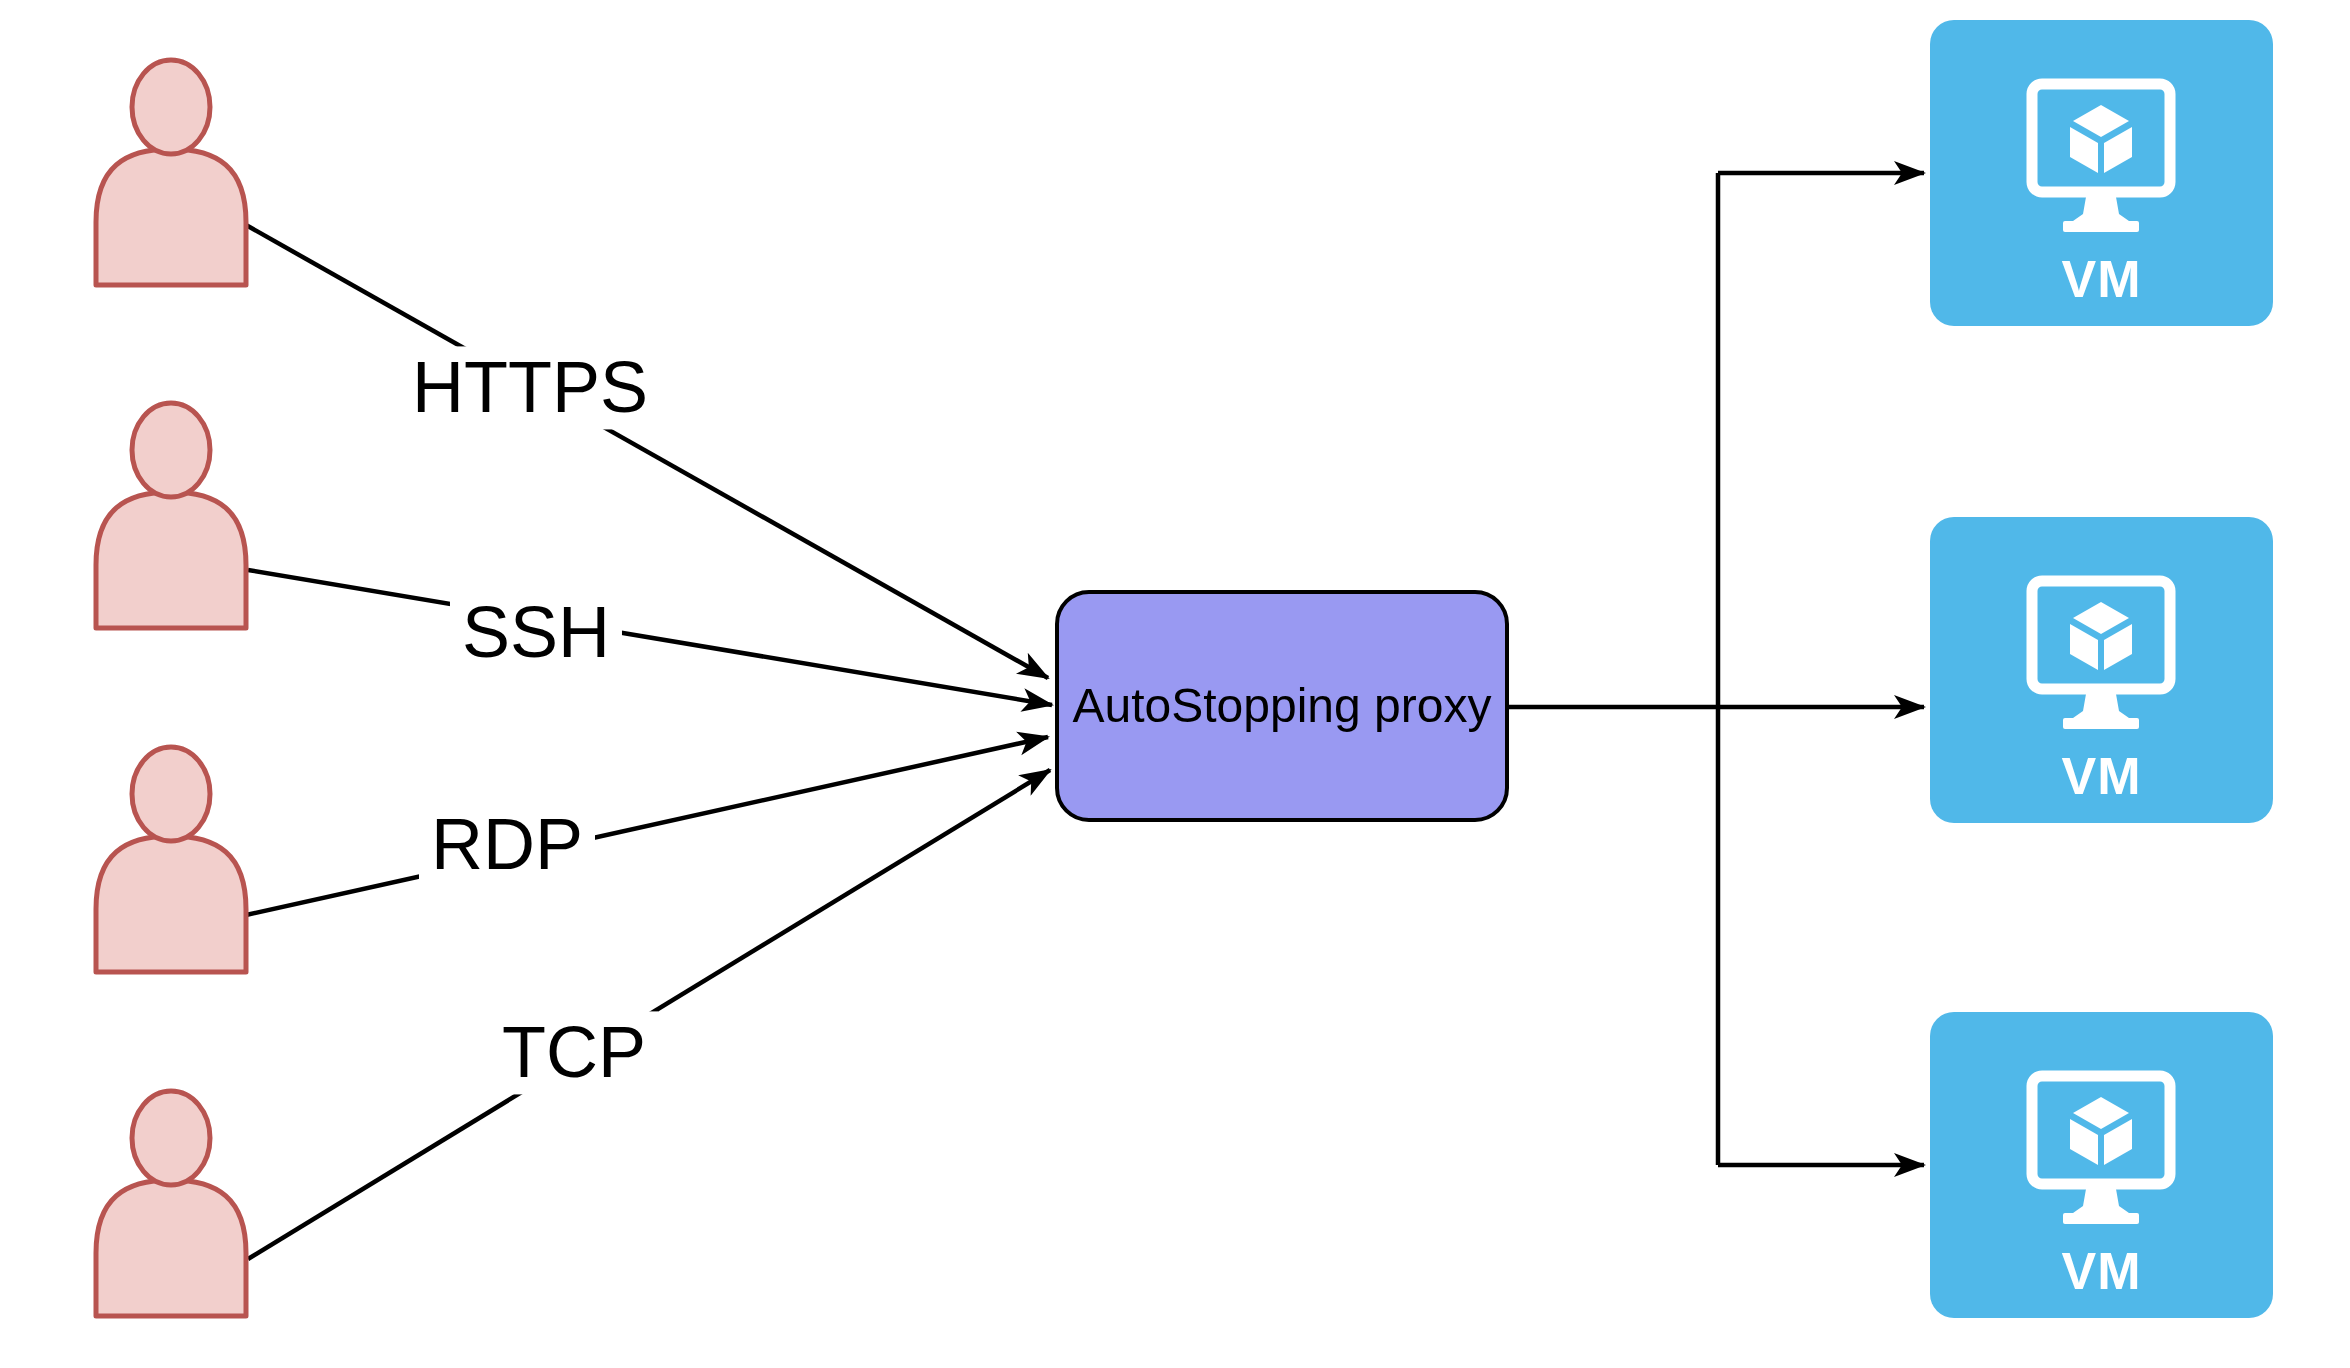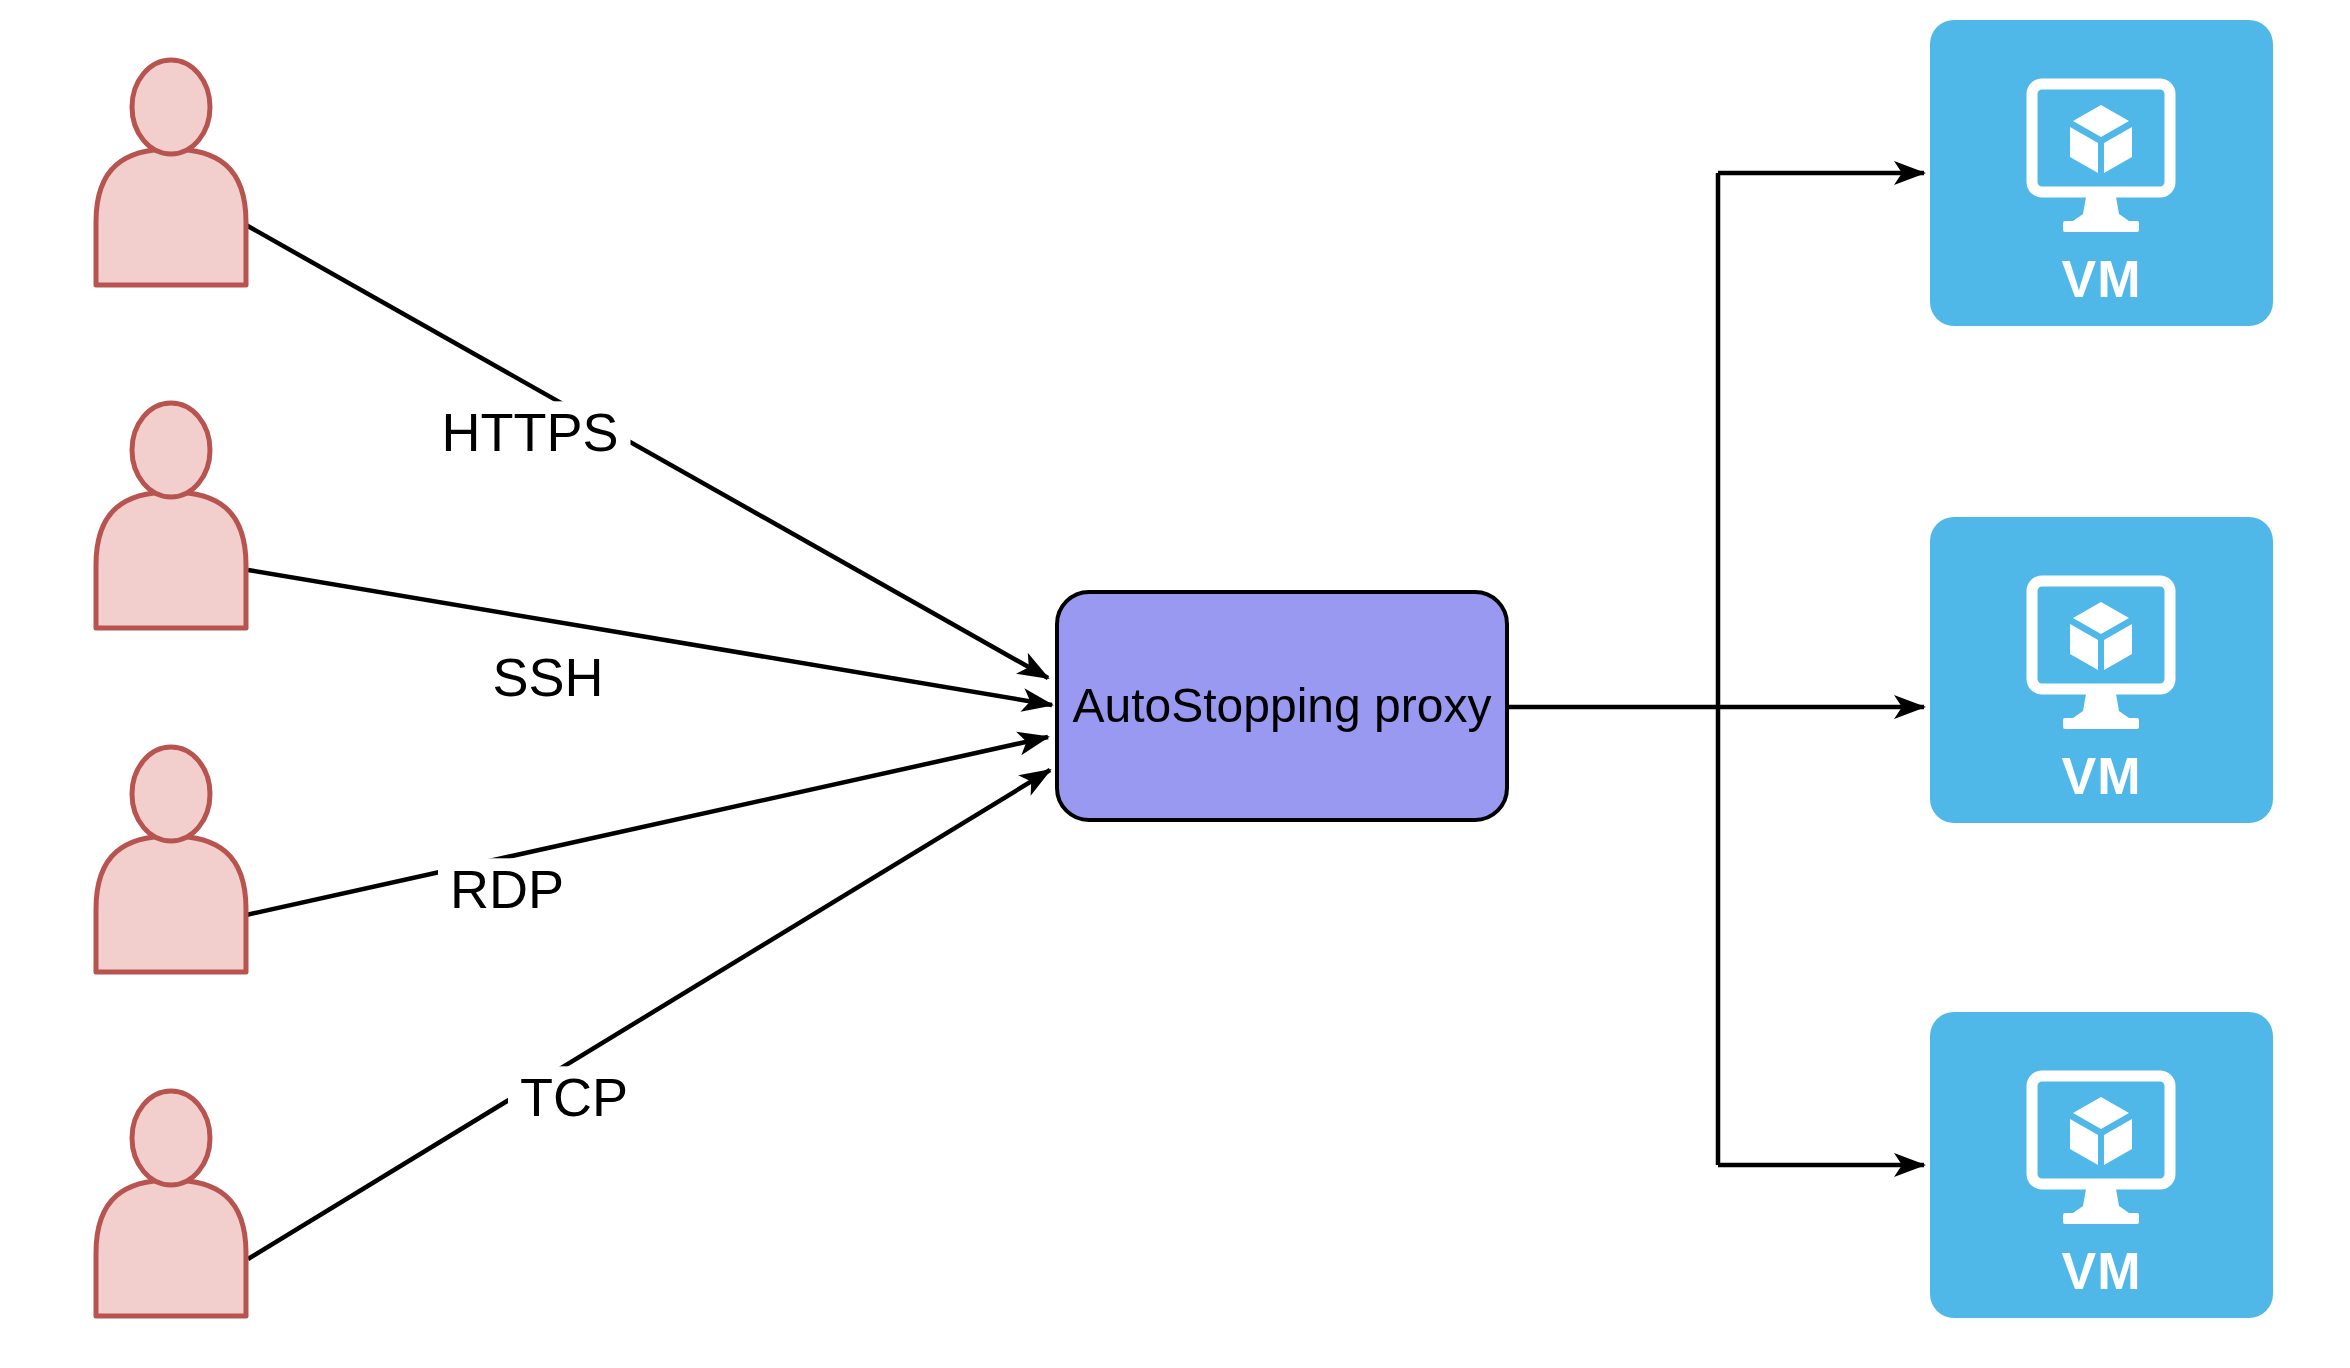--- a/index.html
+++ b/index.html
@@ -28,25 +28,24 @@
   .vm-rect{fill:var(--vm-fill);}
   .icon-white{fill:var(--vm-icon-color);}
   .screen-outline{fill:none;stroke:var(--vm-icon-color);stroke-width:11;}
   .arrowhead{fill:var(--line-color);}
 
   .conn-label{
     position:absolute;
     transform:translate(-50%,-50%);
     background:var(--canvas-bg);
     color:var(--label-text);
-    font-size:54px;
+    font-size:72px;
     line-height:1.1;
     padding:2px 12px;
     white-space:nowrap;
-    margin-top:45px;
   }
   .proxy-label{
     position:absolute;
     left:1057px;top:592px;width:450px;height:228px;
     display:flex;align-items:center;justify-content:center;
     text-align:center;
     color:var(--label-text);
     font-size:48px;line-height:1.25;
   }
   .vm-label{
@@ -104,21 +103,21 @@
     <rect class="vm-rect" x="1930" y="20" width="343" height="306" rx="24"></rect>
     <rect class="vm-rect" x="1930" y="517" width="343" height="306" rx="24"></rect>
     <rect class="vm-rect" x="1930" y="1012" width="343" height="306" rx="24"></rect>
 
     <use href="#monitor" x="2026" y="78"></use>
     <use href="#monitor" x="2026" y="575"></use>
     <use href="#monitor" x="2026" y="1070"></use>
   </svg>
 
   <div class="conn-label" style="left:530px;top:388px;">HTTPS</div>
-  <div class="conn-label" style="left:548px;top:633px;">SSH</div>
+  <div class="conn-label" style="left:536px;top:633px;">SSH</div>
   <div class="conn-label" style="left:507px;top:845px;">RDP</div>
   <div class="conn-label" style="left:574px;top:1053px;">TCP</div>
 
   <div class="proxy-label">AutoStopping proxy</div>
 
   <div class="vm-label" style="left:1930px;top:253px;">VM</div>
   <div class="vm-label" style="left:1930px;top:750px;">VM</div>
   <div class="vm-label" style="left:1930px;top:1245px;">VM</div>
 
 </div>

